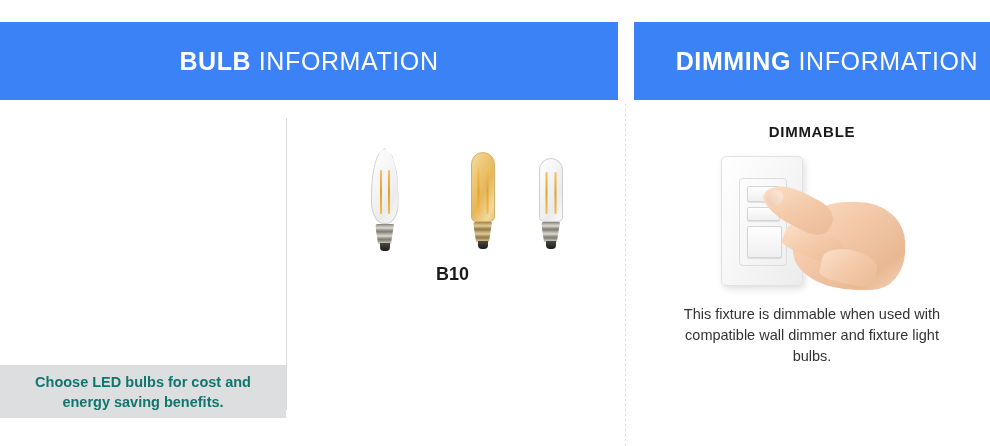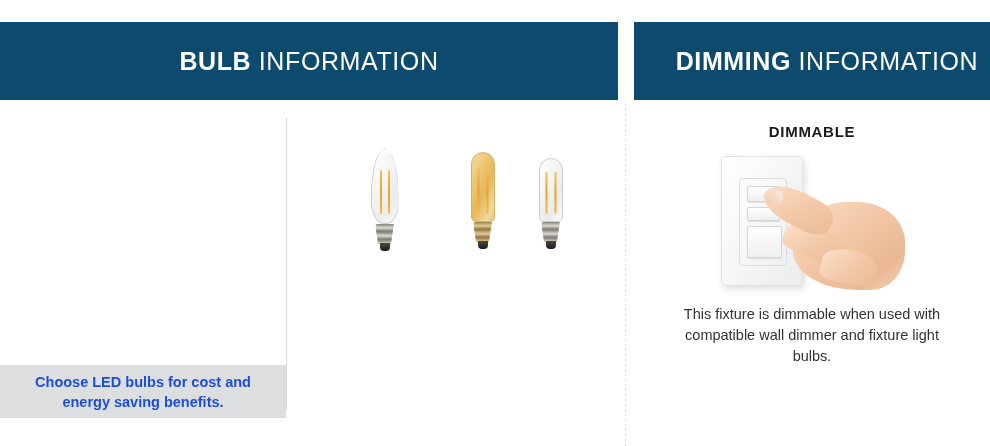--- a/index.html
+++ b/index.html
@@ -17,21 +17,21 @@
     width: 990px;
     height: 446px;
     background: #ffffff;
   }
 
   
   .header-bar {
     position: absolute;
     top: 22px;
     height: 78px;
-    background: #0c4a6e;
+    background: #3b82f6;
     display: flex;
     align-items: center;
     justify-content: center;
   }
   .header-bar.left  { left: 0;     width: 618px; }
   .header-bar.right { left: 634px; width: 356px; padding-left: 30px; }
 
   .header-title {
     color: #ffffff;
     font-size: 25px;
@@ -291,21 +291,21 @@
     background: #dcdedf;
     display: flex;
     align-items: center;
     justify-content: center;
     text-align: center;
   }
   .led-callout p {
     font-size: 14.5px;
     font-weight: 700;
     line-height: 1.38;
-    color: #1d4ed8;
+    color: #0f766e;
     width: 238px;
   }
 </style>
 </head>
 <body>
 
 <div id="page">
 
   <div class="header-bar left">
     <div class="header-title"><b>BULB</b><span> INFORMATION</span></div>
@@ -359,20 +359,21 @@
               <i></i>
             </div>
           <div class="socket" style="top:64px"></div>
           <div class="socket-tip" style="top:83px"></div>
         </div>
       </div>
 
     </div>
 
     <div class="shape-labels">
+      <div class="shape-label-slot" style="width:128px">B10</div>
     </div>
 
   </div>
 
   <div class="col col-dimming">
     <div class="col-heading">DIMMABLE</div>
 
     <div class="img-zone dim-zone">
       <div class="dimmer-wrap">
         <div class="wall-plate">

